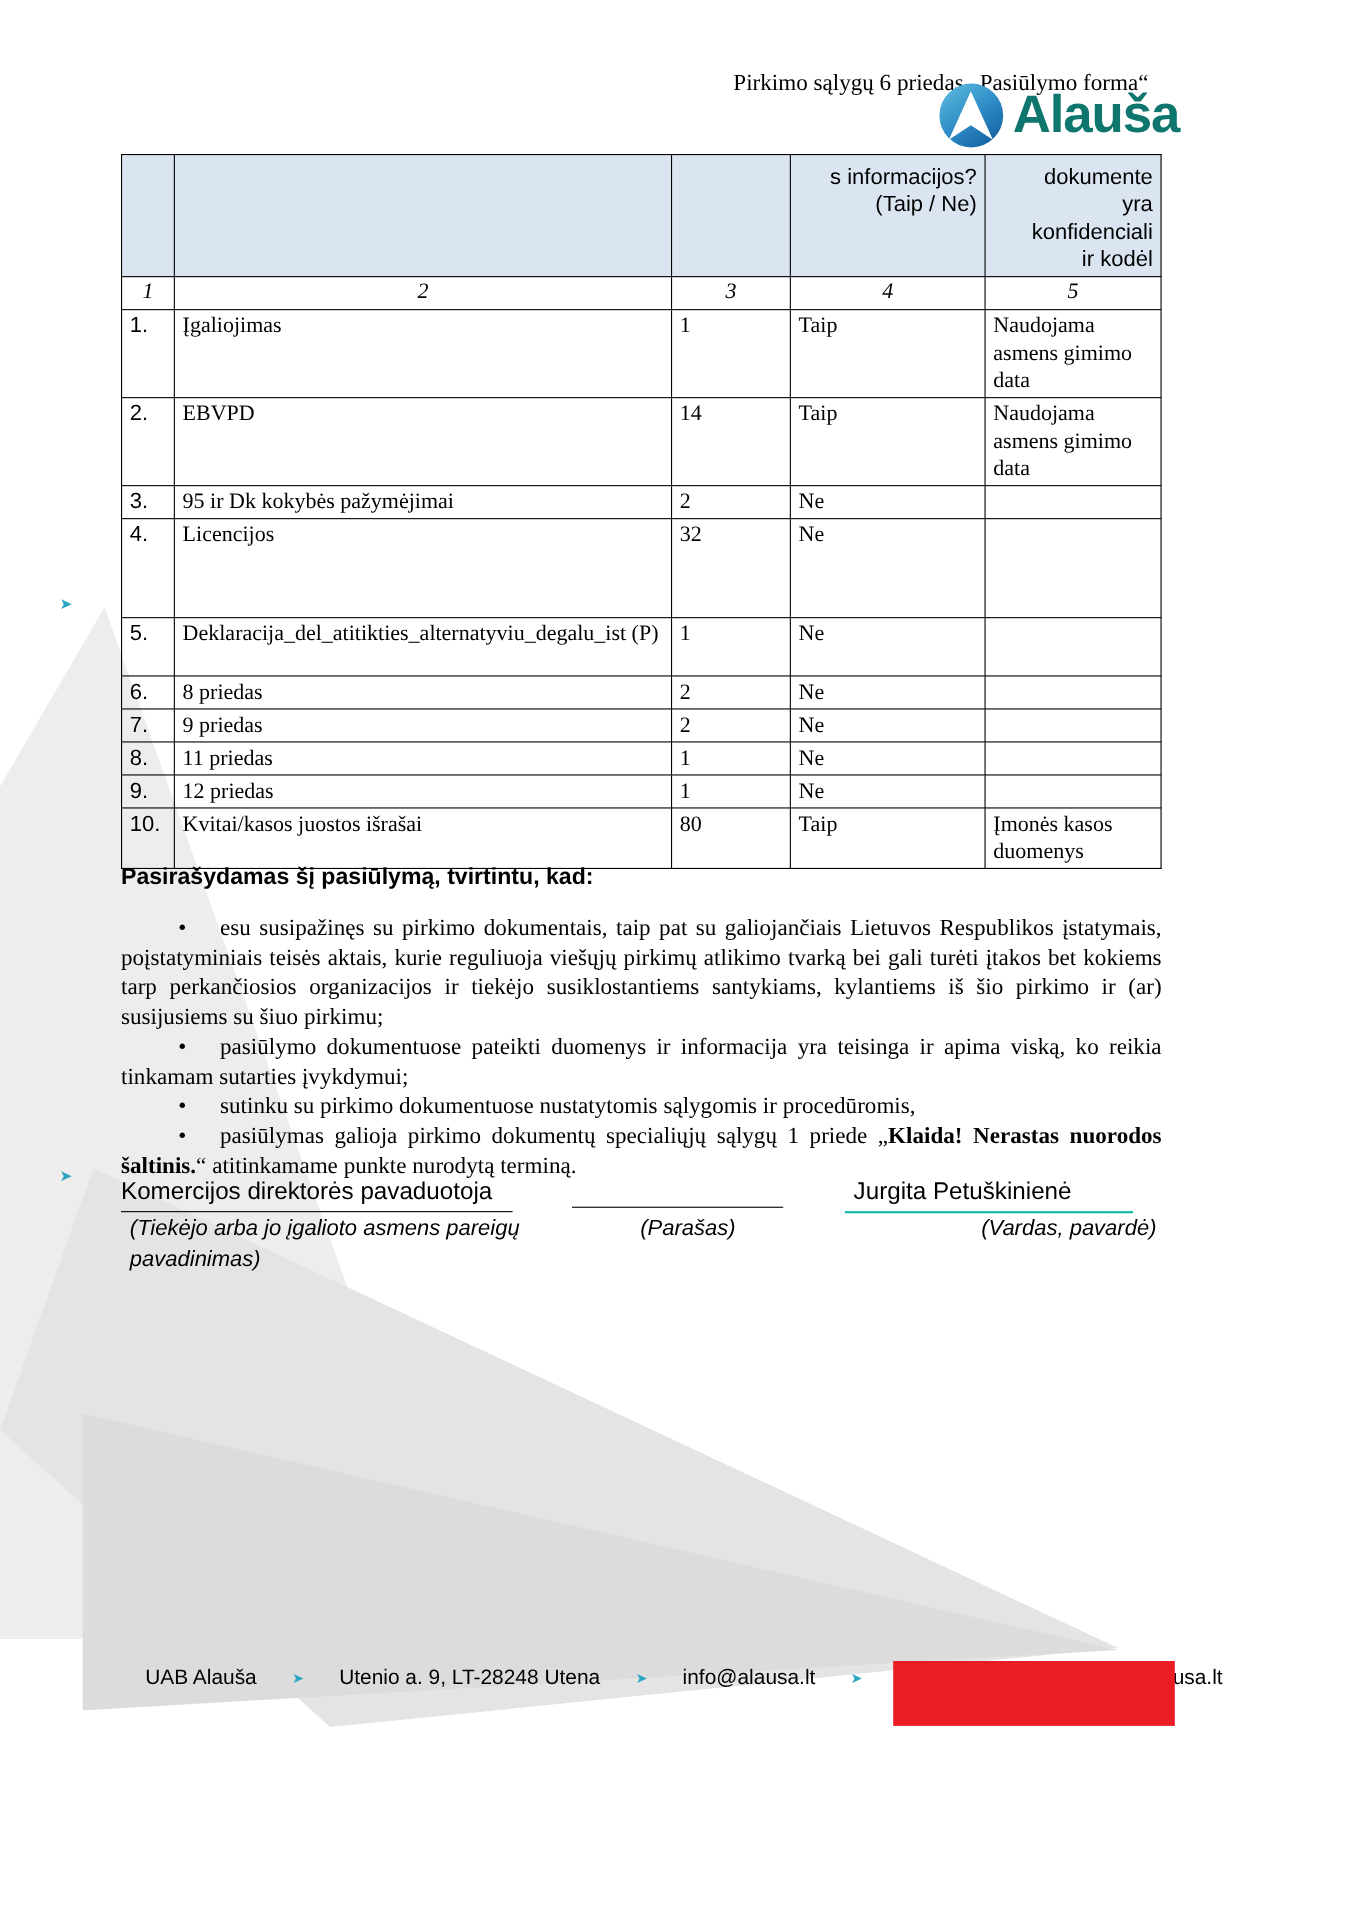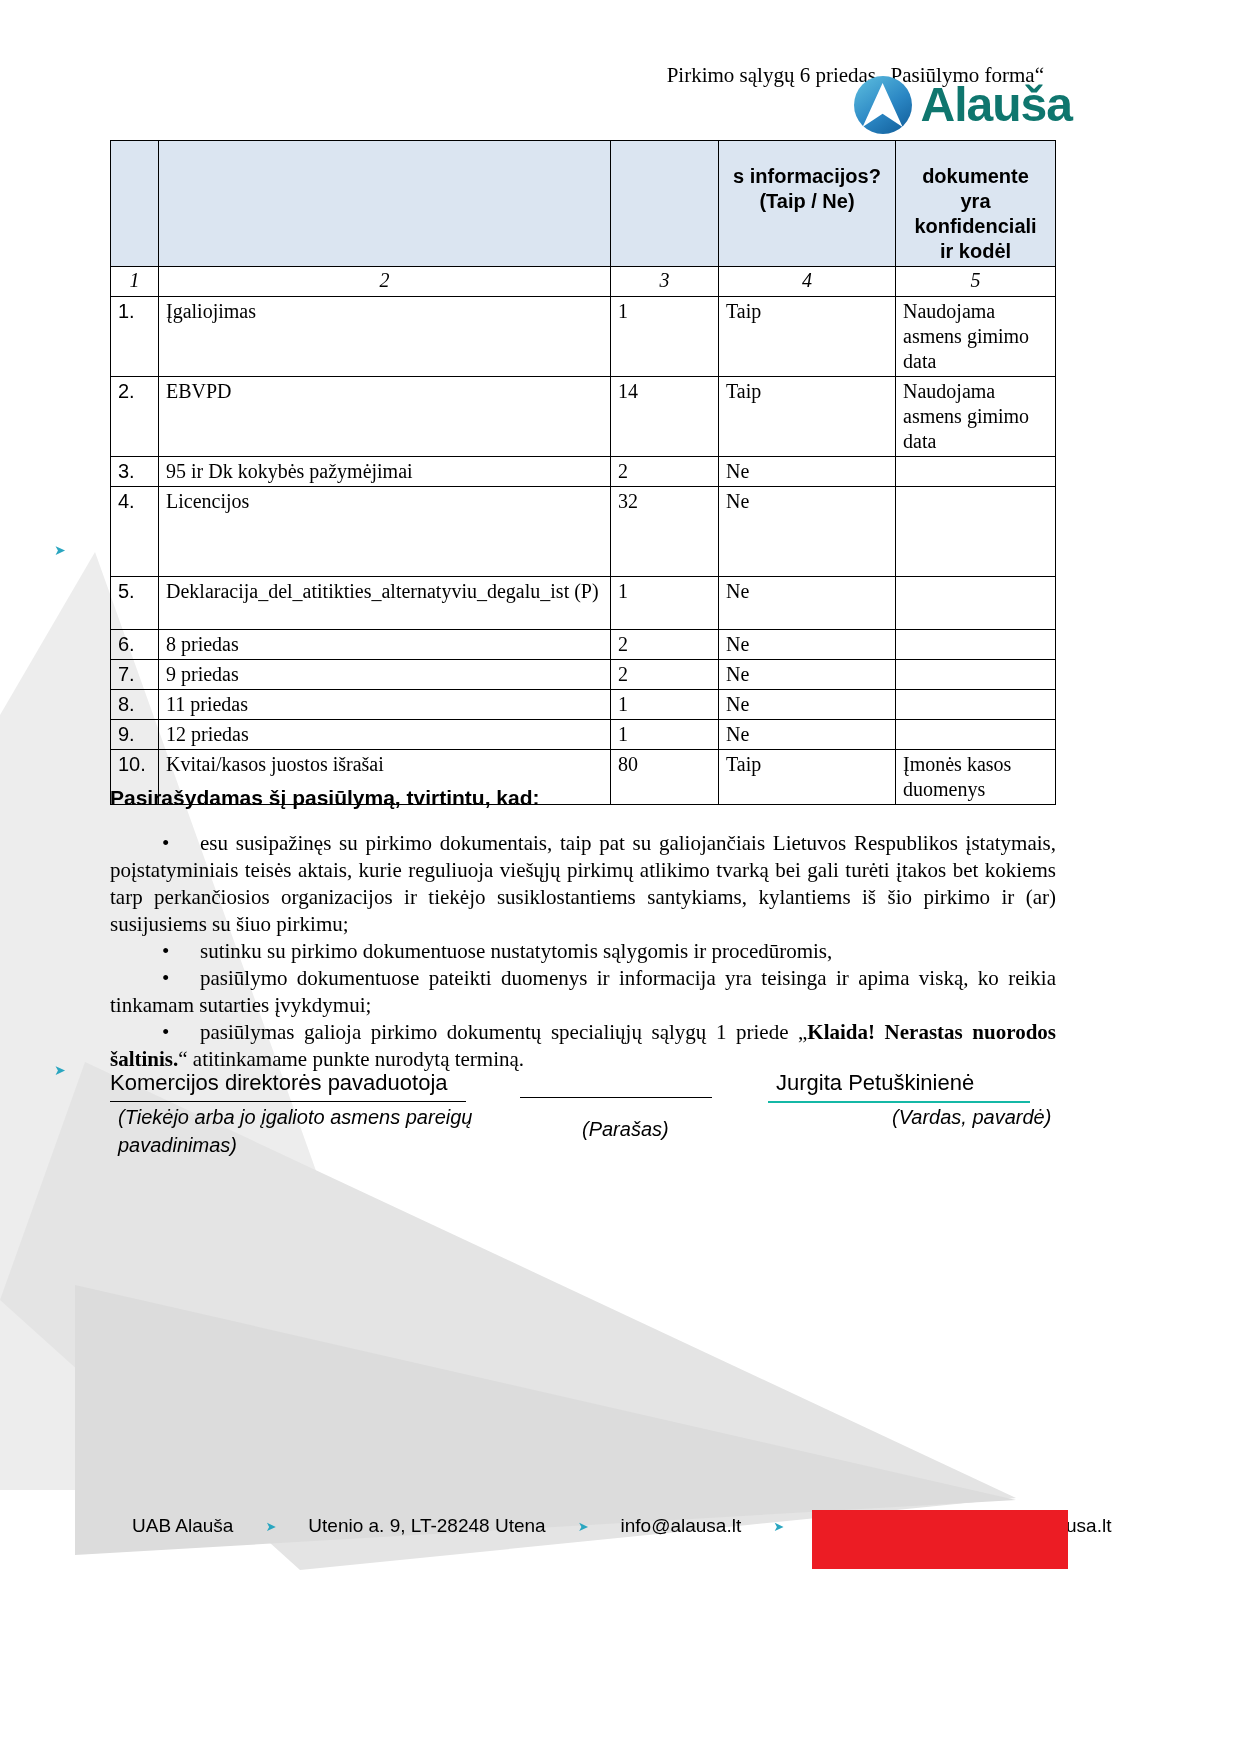--- a/index.html
+++ b/index.html
@@ -27,22 +27,22 @@
   .logo-sail { position:absolute; left:9px; top:7px; width:40px; height:44px; background:#ffffff;
                clip-path:polygon(50% 0%, 100% 100%, 50% 70%, 0% 100%); }
   .logo-text { font-family:"Liberation Sans", sans-serif; font-weight:bold; font-size:48px;
                color:#0f766e; letter-spacing:-1px; line-height:1; }
 
   
   table.doc-table { position:absolute; left:110px; top:140px; width:945px; z-index:1;
                     border-collapse:collapse; table-layout:fixed; }
   .doc-table td { border:1px solid #000; vertical-align:top; padding:2px 7px;
                   font-size:20px; line-height:25px; overflow-wrap:anywhere; }
-  tr.thead td { background:#dbe5f1; font-family:"Liberation Sans", sans-serif; font-weight:bold;
-                text-align:center; white-space:pre-line; padding-top:23px; }
+  tr.thead td { background:#dbe5f1; font-family:"Liberation Sans", sans-serif; font-weight:normal;
+                text-align:right; white-space:pre-line; padding-top:8px; }
   tr.numrow td { text-align:center; font-style:italic; padding:1px 2px; }
   td.c-no { font-family:"Liberation Sans", sans-serif; }
 
   
   .decl { position:absolute; left:110px; top:784px; width:946px; z-index:1;
           font-size:21px; line-height:27px; text-align:justify; }
   .decl-title { font-family:"Liberation Sans", sans-serif; font-weight:bold; font-size:21px;
                 text-align:left; margin-bottom:19px; }
   p.bullet { margin:0; text-indent:52px; }
   .dot { display:inline-block; width:38px; text-indent:0; }
@@ -51,21 +51,21 @@
   .sig { position:absolute; left:110px; top:1070px; width:946px; height:100px; z-index:1;
          font-family:"Liberation Sans", sans-serif; }
   .sig-row { position:relative; height:33px; }
   .sig-position { position:absolute; left:0; top:0; width:356px; border-bottom:1px solid #000;
                   font-size:22px; padding-bottom:5px; }
   .sig-line { position:absolute; left:410px; top:0; width:192px; height:27px; border-bottom:1px solid #000; }
   .sig-name { position:absolute; left:658px; top:0; width:254px; border-bottom:2px solid #14b8a6;
               font-size:22px; padding-bottom:5px; padding-left:8px; }
   .sig-labels { position:relative; height:50px; font-size:20px; font-style:italic; margin-top:3px; }
   .lab-left  { position:absolute; left:8px;   top:0; }
-  .lab-mid   { position:absolute; left:472px; top:12px; }
+  .lab-mid   { position:absolute; left:472px; top:0; }
   .lab-right { position:absolute; left:782px; top:0; }
   .lab-left2 { position:absolute; left:8px;   top:28px; }
 
   
   .footer { position:absolute; left:132px; top:1515px; z-index:2; display:flex; align-items:center;
             gap:32px; font-family:"Liberation Sans", sans-serif; font-size:19px; }
   .footer .sep { color:#2aa6c0; font-size:13px; font-family:"DejaVu Sans", sans-serif; }
 
   .redbox { position:absolute; left:812px; top:1510px; width:256px; height:59px;
             background:#ec1c24; z-index:5; }
@@ -187,22 +187,22 @@
       <td>80</td>
       <td>Taip</td>
       <td>Įmonės kasos duomenys</td>
     </tr>
   </tbody>
     </table>
 
   <div class="decl">
     <div class="decl-title">Pasirašydamas šį pasiūlymą, tvirtintu, kad:</div>
     <p class="bullet"><span class="dot">•</span><span>esu susipažinęs su pirkimo dokumentais, taip pat su galiojančiais Lietuvos Respublikos įstatymais, poįstatyminiais teisės aktais, kurie reguliuoja viešųjų pirkimų atlikimo tvarką bei gali turėti įtakos bet kokiems tarp perkančiosios organizacijos ir tiekėjo susiklostantiems santykiams, kylantiems iš šio pirkimo ir (ar) susijusiems su šiuo pirkimu;</span></p>
+    <p class="bullet"><span class="dot">•</span><span>pasiūlymo dokumentuose pateikti duomenys ir informacija yra teisinga ir apima viską, ko reikia tinkamam sutarties įvykdymui;</span></p>
     <p class="bullet"><span class="dot">•</span><span>sutinku su pirkimo dokumentuose nustatytomis sąlygomis ir procedūromis,</span></p>
-    <p class="bullet"><span class="dot">•</span><span>pasiūlymo dokumentuose pateikti duomenys ir informacija yra teisinga ir apima viską, ko reikia tinkamam sutarties įvykdymui;</span></p>
     <p class="bullet"><span class="dot">•</span><span>pasiūlymas galioja pirkimo dokumentų specialiųjų sąlygų 1 priede „</span><b>Klaida! Nerastas nuorodos šaltinis.</b><span>“ atitinkamame punkte nurodytą terminą.</span></p>
   </div>
 
   <div class="sig">
     <div class="sig-row">
       <div class="sig-position">Komercijos direktorės pavaduotoja</div>
       <div class="sig-line"></div>
       <div class="sig-name">Jurgita Petuškinienė</div>
     </div>
     <div class="sig-labels">

